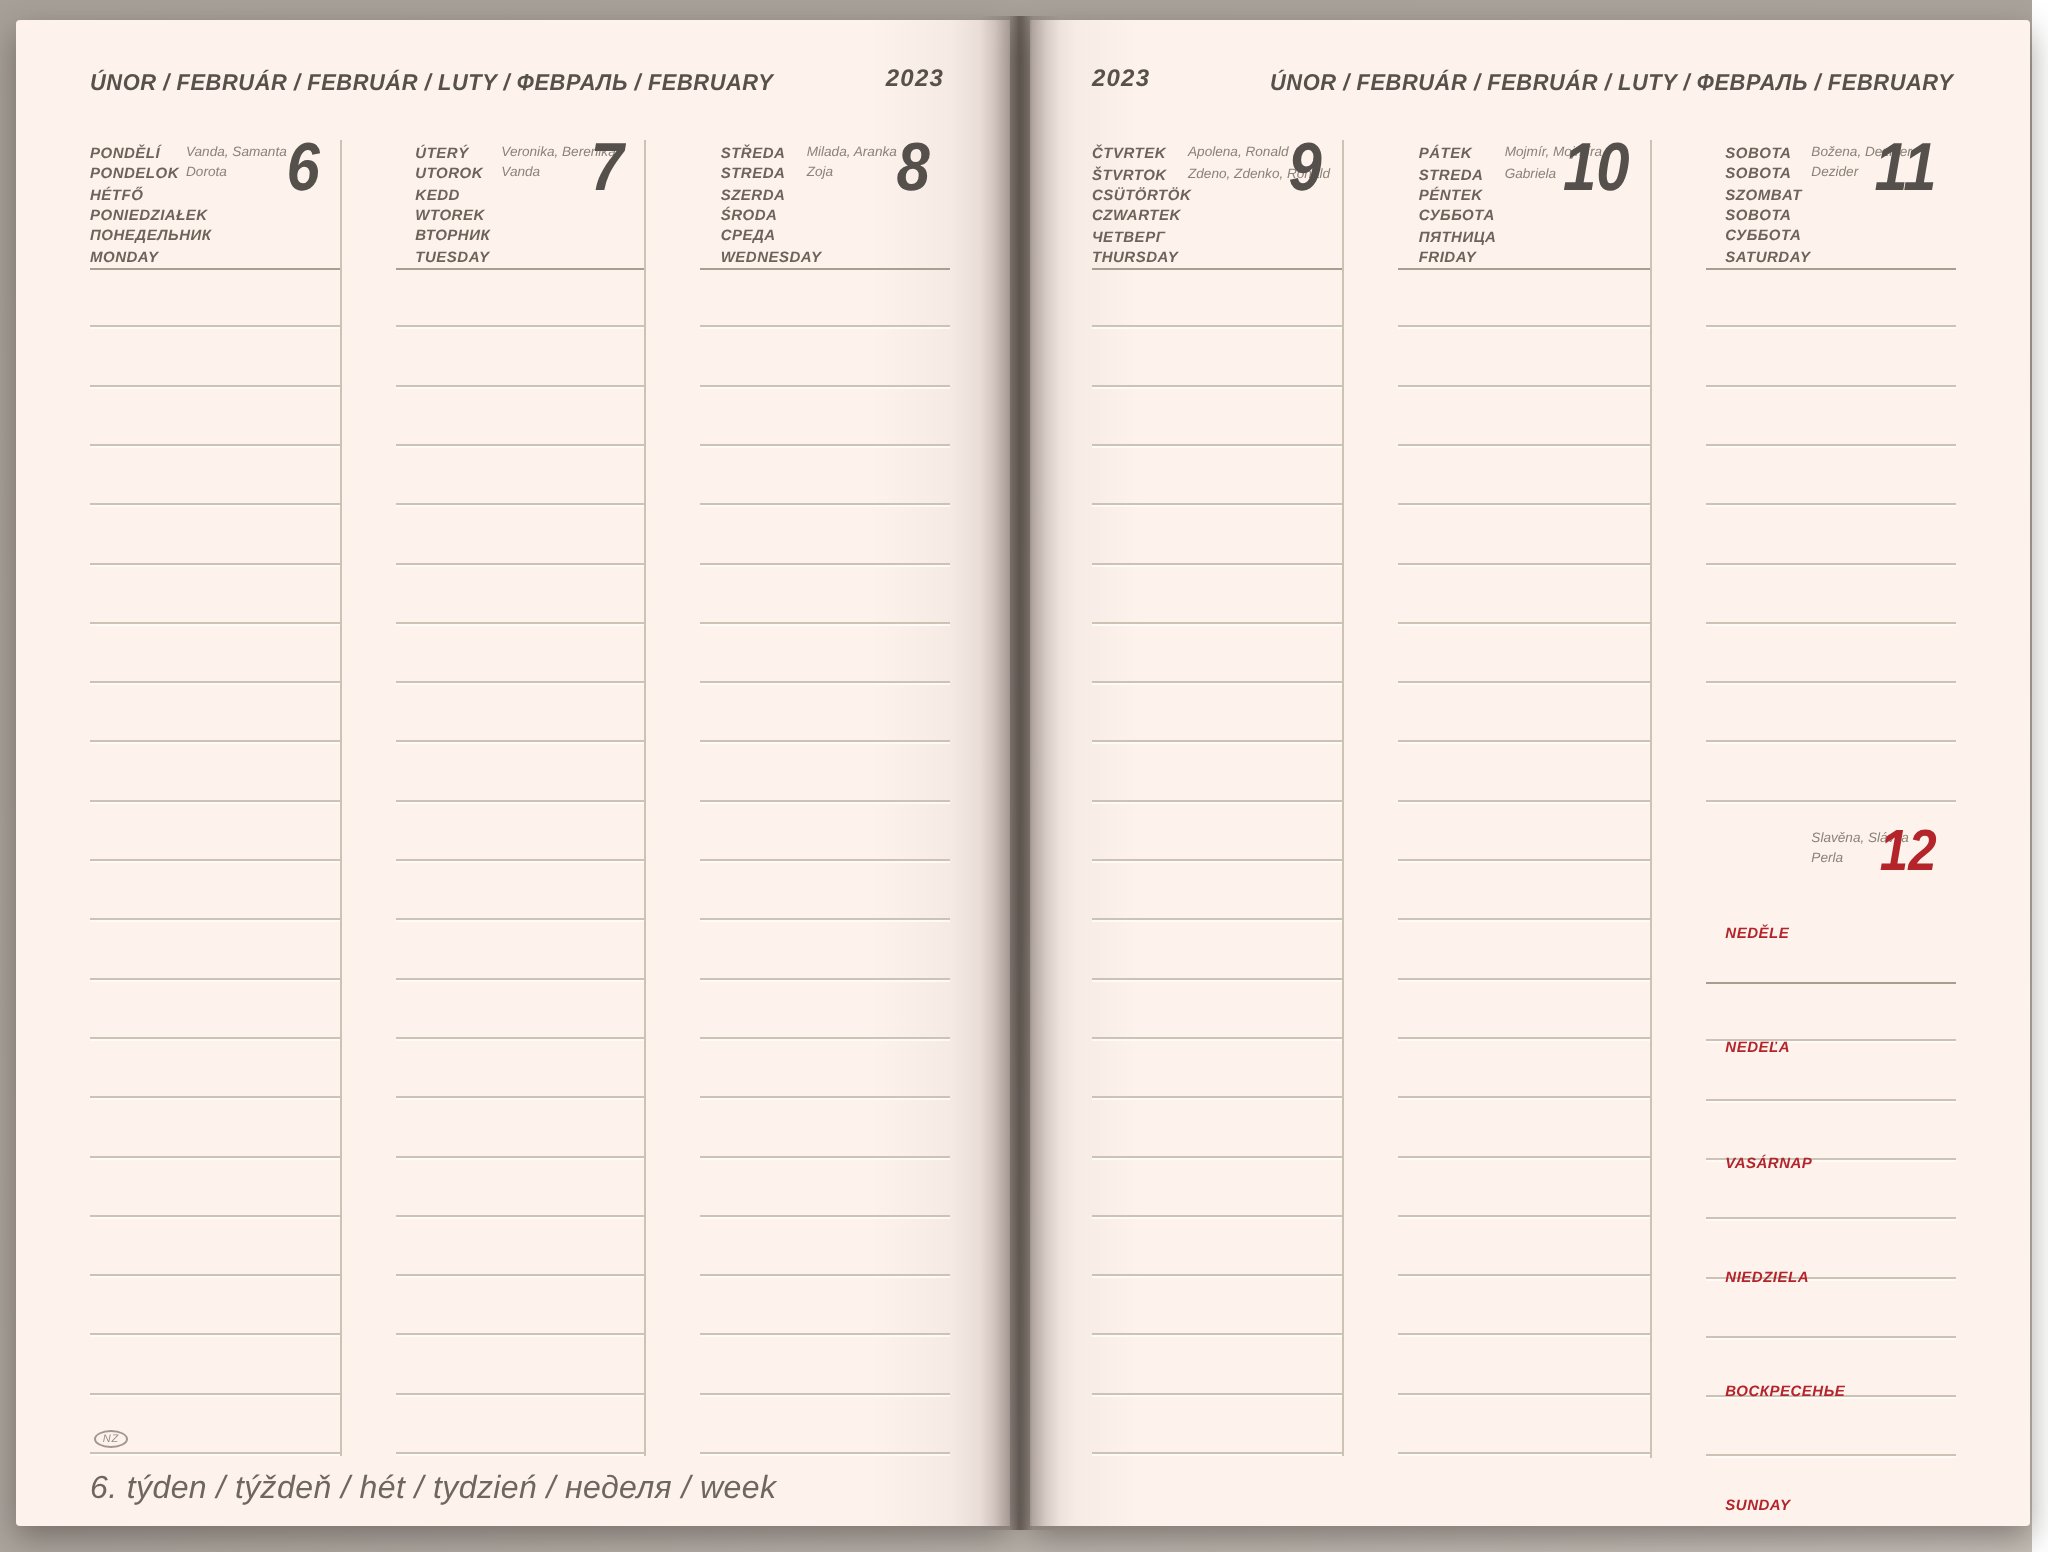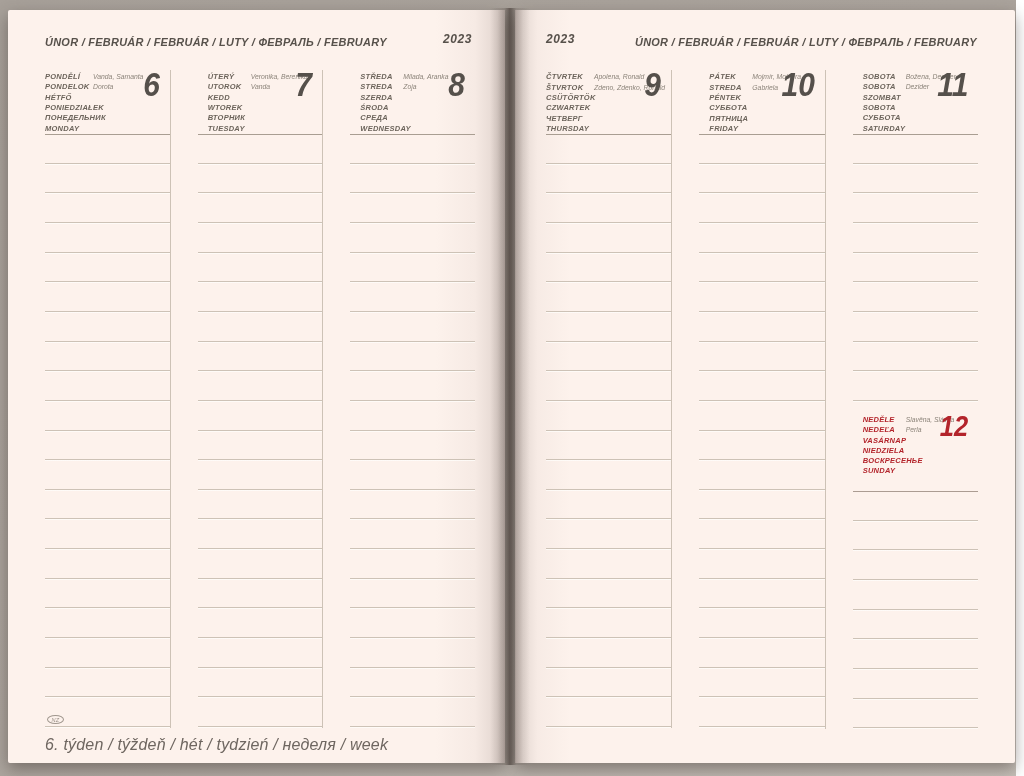--- a/index.html
+++ b/index.html
@@ -66,21 +66,21 @@
     font-size:6.8px;line-height:10.33px;color:var(--ink-nameday,#8b8379);white-space:nowrap;
   }
   .day-number{
     position:absolute;right:10px;top:-4px;
     font-size:34px;font-weight:700;line-height:1.1;
     color:#55504b;transform:scaleX(.88);transform-origin:right top;
   }
   .day-head.sunday{height:88.95px;border-bottom:1px solid #ab9c92;}
   .day-head.sunday .day-names,
   .day-head.sunday .name-days{top:13px;}
-  .day-head.sunday .day-name{color:var(--red,#b3242b);}
+  .day-head.sunday .day-name{color:var(--red,#b3242b);margin-top:47px;}
   .day-head.sunday .day-number{font-size:29px;top:9px;color:var(--red,#b3242b);}
   .ruled{
     width:100%;
     background-image:repeating-linear-gradient(
       to bottom,
       transparent 0px, transparent 27.65px,
       var(--line,#cdc2b6) 27.65px, var(--line,#cdc2b6) 28.65px,
       rgba(255,253,250,.8) 28.65px, rgba(255,253,250,.8) 29.65px);
   }
   .r20{height:593px;}

